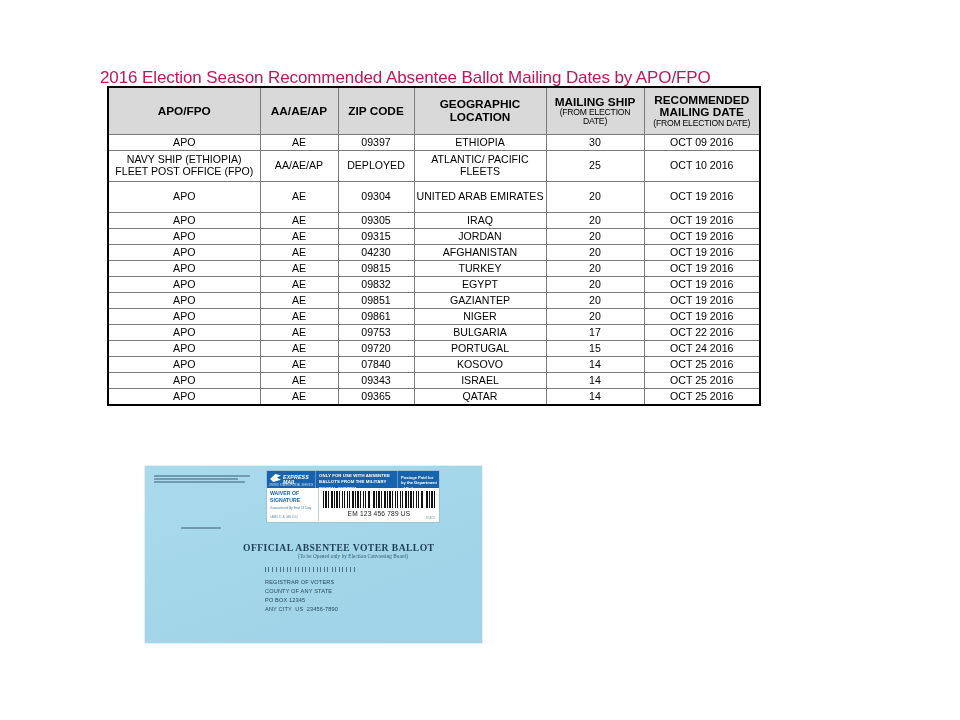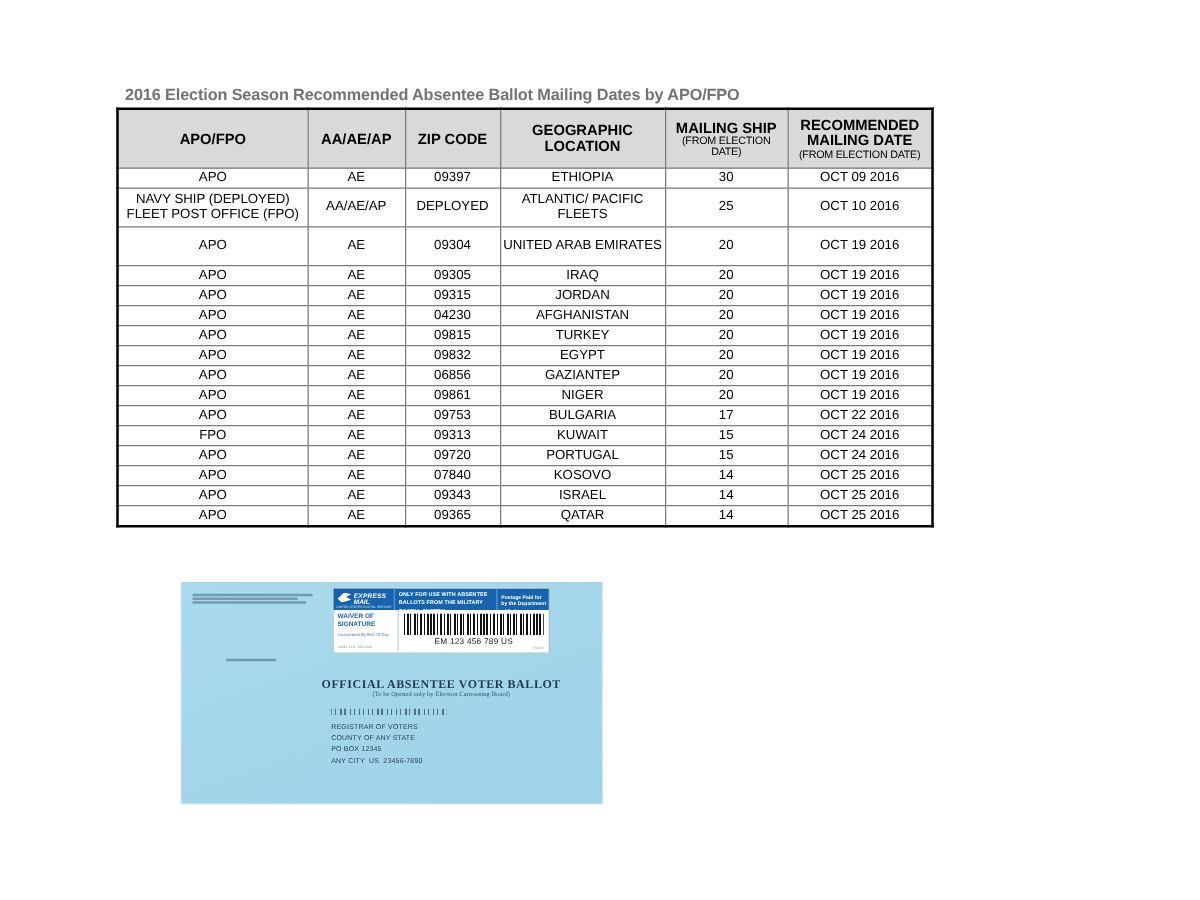--- a/index.html
+++ b/index.html
@@ -13,31 +13,31 @@
     position: relative;
     font-family: "Liberation Sans", sans-serif;
     overflow: hidden;
   }
 
   
   #doc-title {
     position: absolute;
     left: 100px;
     top: 68px;
-    font-size: 13px;
-    font-weight: bold;
-    color: #737373;
+    font-size: 17px;
+    font-weight: normal;
+    color: #be185d;
     letter-spacing: -0.1px;
     white-space: nowrap;
   }
 
   
   #mailing-table-wrap {
     position: absolute;
-    left: 93px;
+    left: 107px;
     top: 86px;
     width: 778px;
   }
   table.mailing {
     border-collapse: collapse;
     table-layout: fixed;
     width: 652px;
     border: 2px solid #000000;
   }
   table.mailing td, table.mailing th {
@@ -256,21 +256,21 @@
     font-size: 2.7px;
     color: #7fa3bd;
   }
 
   
   #ballot-title {
     position: absolute;
     left: 98px;
     top: 76px;
     width: 220px;
-    text-align: center;
+    text-align: left;
     font-family: "Liberation Serif", serif;
     font-size: 9.6px;
     font-weight: bold;
     color: #1d3c50;
     letter-spacing: 0.45px;
   }
   #ballot-subtitle {
     position: absolute;
     left: 98px;
     top: 86.5px;
@@ -347,21 +347,21 @@
     <tbody id="table-body">
         <tr>
           <td>APO</td>
           <td>AE</td>
           <td>09397</td>
           <td>ETHIOPIA</td>
           <td>30</td>
           <td>OCT 09 2016</td>
         </tr>
         <tr class="tall">
-          <td>NAVY SHIP (DEPLOYED) FLEET POST OFFICE (FPO)</td>
+          <td>NAVY SHIP (ETHIOPIA) FLEET POST OFFICE (FPO)</td>
           <td>AA/AE/AP</td>
           <td>DEPLOYED</td>
           <td>ATLANTIC/ PACIFIC FLEETS</td>
           <td>25</td>
           <td>OCT 10 2016</td>
         </tr>
         <tr class="tall">
           <td>APO</td>
           <td>AE</td>
           <td>09304</td>
@@ -405,48 +405,40 @@
           <td>APO</td>
           <td>AE</td>
           <td>09832</td>
           <td>EGYPT</td>
           <td>20</td>
           <td>OCT 19 2016</td>
         </tr>
         <tr>
           <td>APO</td>
           <td>AE</td>
-          <td>06856</td>
+          <td>09851</td>
           <td>GAZIANTEP</td>
           <td>20</td>
           <td>OCT 19 2016</td>
         </tr>
         <tr>
           <td>APO</td>
           <td>AE</td>
           <td>09861</td>
           <td>NIGER</td>
           <td>20</td>
           <td>OCT 19 2016</td>
         </tr>
         <tr>
           <td>APO</td>
           <td>AE</td>
           <td>09753</td>
           <td>BULGARIA</td>
           <td>17</td>
           <td>OCT 22 2016</td>
-        </tr>
-        <tr>
-          <td>FPO</td>
-          <td>AE</td>
-          <td>09313</td>
-          <td>KUWAIT</td>
-          <td>15</td>
-          <td>OCT 24 2016</td>
         </tr>
         <tr>
           <td>APO</td>
           <td>AE</td>
           <td>09720</td>
           <td>PORTUGAL</td>
           <td>15</td>
           <td>OCT 24 2016</td>
         </tr>
         <tr>

